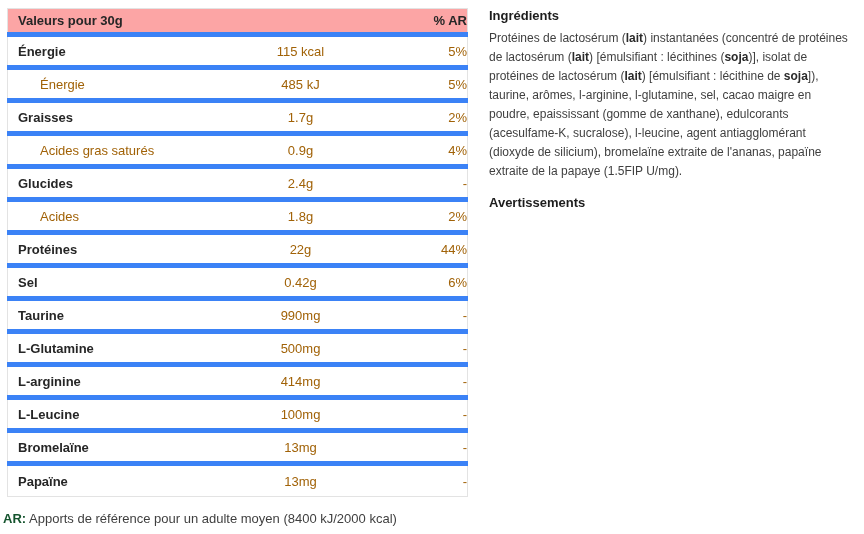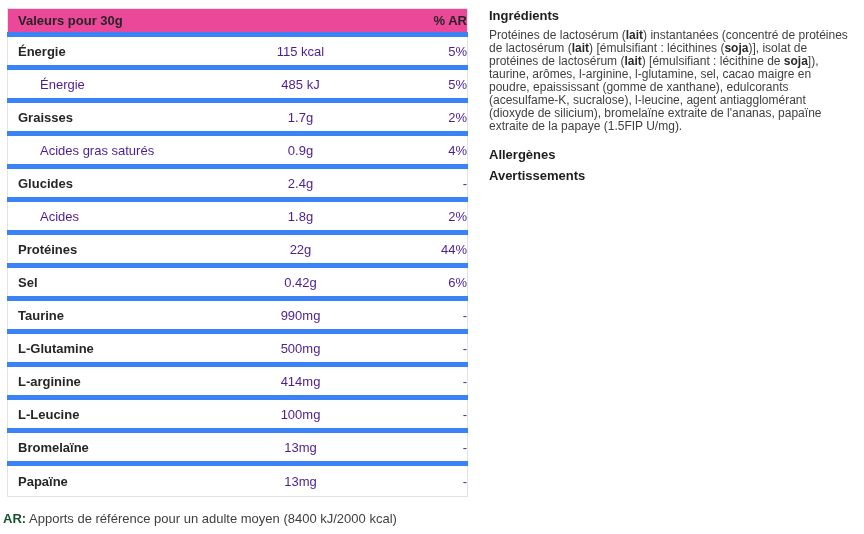--- a/index.html
+++ b/index.html
@@ -14,33 +14,33 @@
 
   
   .left-col { flex: 0 0 461px; width: 461px; }
   table.nutri {
     width: 100%;
     border-collapse: collapse;
     font-size: 13px;
     border: 1px solid #e3e3e3;
   }
   table.nutri thead tr {
-    background: #ec4899;
+    background: #fca5a5;
     height: 26px;
   }
   table.nutri th {
     font-weight: bold;
     color: #262626;
     vertical-align: middle;
   }
   table.nutri tbody tr {
     height: 33px;
     border-top: 5px solid #3b82f6;
   }
-  table.nutri td { vertical-align: middle; color: #4c1d95; }
+  table.nutri td { vertical-align: middle; color: #a16207; }
   .c-label { text-align: left; padding-left: 10px; width: 218px; }
   .c-value { text-align: center; width: 150px; }
   .c-ar    { text-align: right; }
   tr.bold .c-label { font-weight: bold; color: #262626; }
   tr.indent .c-label { padding-left: 32px; }
 
   .footnote {
     margin-top: 14px;
     margin-left: -4px;
     font-size: 13px;
@@ -52,21 +52,21 @@
   .right-col { margin-left: 21px; width: 372px; padding-top: 0; }
   .right-col h3 {
     font-size: 13px;
     font-weight: bold;
     color: #1d1d1d;
     margin: 0 0 5px 0;
     line-height: 16px;
   }
   .right-col p {
     font-size: 12px;
-    line-height: 13px;
+    line-height: 19px;
     color: #3f3f3f;
     margin: 0 7px 14px 0;
   }
   .right-col p strong { color: #2a2a2a; }
 </style>
 </head>
 <body>
 
 <div class="page">
 
@@ -159,21 +159,20 @@
     </p>
   </div>
 
   <div class="right-col">
     <section>
       <h3>Ingrédients</h3>
       <p><span>Protéines de lactosérum (</span><strong>lait</strong><span>) instantanées (concentré de protéines de lactosérum (</span><strong>lait</strong><span>) [émulsifiant : lécithines (</span><strong>soja</strong><span>)], isolat de protéines de lactosérum (</span><strong>lait</strong><span>) [émulsifiant : lécithine de </span><strong>soja</strong><span>]), taurine, arômes, l-arginine, l-glutamine, sel, cacao maigre en poudre, epaississant (gomme de xanthane), edulcorants (acesulfame-K, sucralose), l-leucine, agent antiagglomérant (dioxyde de silicium), bromelaïne extraite de l'ananas, papaïne extraite de la papaye (1.5FIP U/mg).</span></p>
     </section>
 
     <section>
-      <h3>Allergènes</h3>
     </section>
 
     <section>
       <h3>Avertissements</h3>
     </section>
   </div>
 
 </div>
 
 </body></html>

